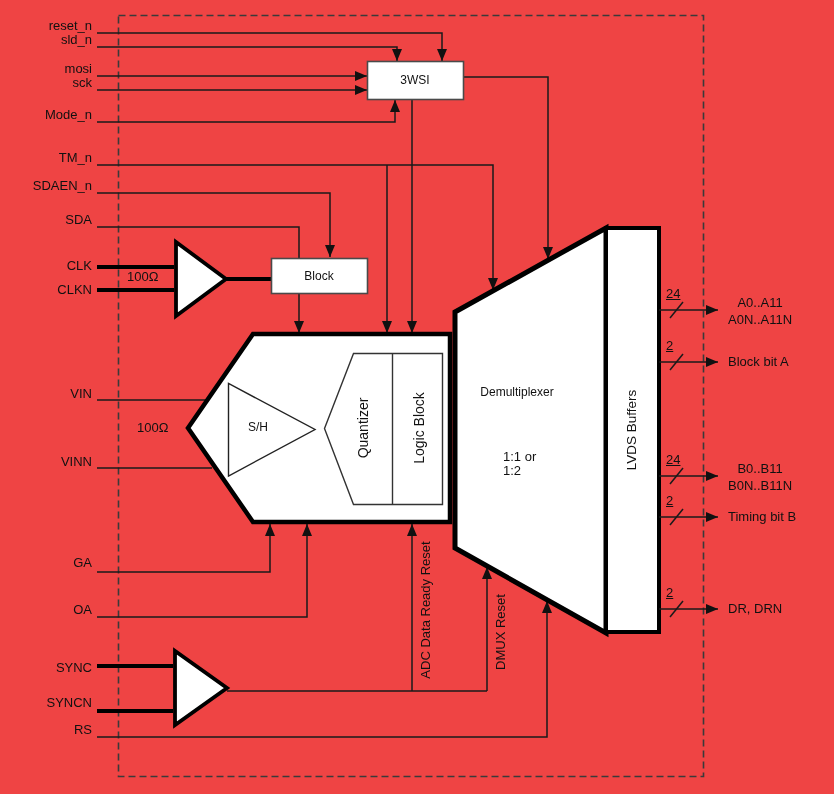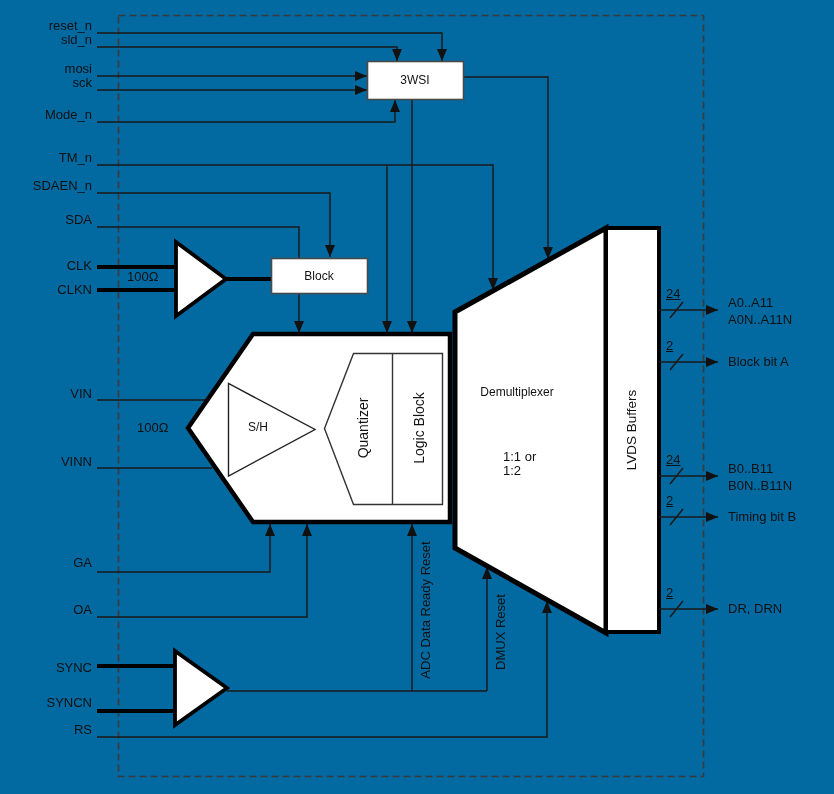--- a/index.html
+++ b/index.html
@@ -1,25 +1,25 @@
 <!DOCTYPE html>
 <html><head>
 <meta charset="utf-8">
 <style>
   html,body{margin:0;padding:0;background:#fff;}
   #stage{
-    position:relative;width:834px;height:794px;background:#0369a1;overflow:hidden;
+    position:relative;width:834px;height:794px;background:#ef4444;overflow:hidden;
     font-family:"Liberation Sans","DejaVu Sans",sans-serif;color:#111;
   }
   #wires{position:absolute;left:0;top:0;}
   .lbl{position:absolute;white-space:nowrap;font-size:13px;line-height:16px;color:#111;}
   .pin{right:742px;text-align:right;width:110px;}
   .blk{transform:translate(-50%,-50%);font-size:12px;}
   .rot{transform:translate(-50%,-50%) rotate(-90deg);font-size:13.5px;}
-  .out-lbl{text-align:left;}
+  .out-lbl{text-align:center;}
   .buswidth{font-size:13px;text-decoration:underline;}
   .mode{line-height:14px;}
 </style>
 </head>
 <body>
 
 <div id="stage">
 
   <svg id="wires" width="834" height="794" viewBox="0 0 834 794">
     <defs>

